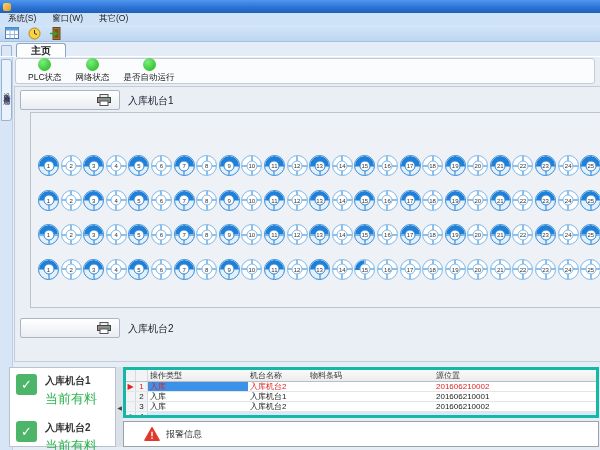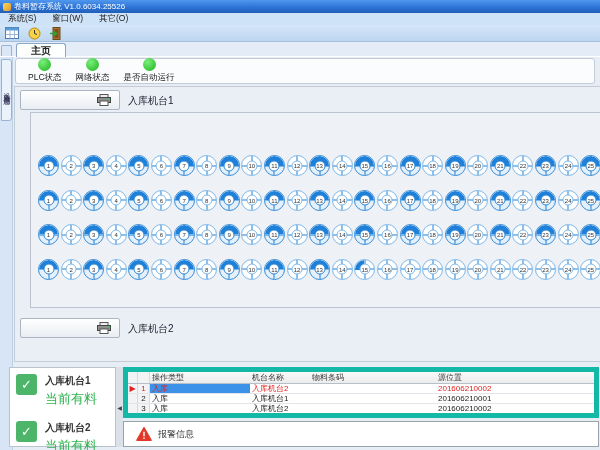--- a/index.html
+++ b/index.html
@@ -62,41 +62,40 @@
   .cards-panel{left:9px;top:367px;width:107px;height:80px;background:#fff;border:1px solid #b9c2cd;padding:4px 0 0 6px;}
   .card{display:flex;align-items:flex-start;gap:8px;margin-bottom:11px;}
   .check-box{width:21px;height:21px;border-radius:3px;background:#4db56a;color:#fff;font-size:13px;
     display:flex;align-items:center;justify-content:center;margin-top:2px;}
   .card-title{font-size:10px;font-weight:bold;color:#333;margin-top:2px;}
   .card-sub{font-size:13px;color:#2db34d;margin-top:2px;}
   .splitter{left:116px;top:367px;width:7px;height:80px;background:#dbe1e8;display:flex;align-items:center;justify-content:center;
     font-size:6px;color:#444;}
 
   
-  .grid-table{left:123px;top:367px;width:476px;height:51px;background:#fff;border:5px solid #14b8a6;overflow:hidden;
+  .grid-table{left:123px;top:367px;width:476px;height:51px;background:#fff;border:3px solid #14b8a6;overflow:hidden;
     font-size:8px;color:#222;}
   .t-row{display:grid;grid-template-columns:10px 12px 100px 60px 126px 102px 1fr;height:10px;border-bottom:1px solid #e2e6ea;}
   .t-row.header{height:12px;background:linear-gradient(#fafafa,#ececec);border-bottom:1px solid #b9bfc6;color:#333;}
   .t-cell{padding:0 2px;display:flex;align-items:center;overflow:hidden;white-space:nowrap;}
   .t-rowhdr{background:#f2f3f5;border-right:1px solid #d6dade;justify-content:center;padding:0;}
   .t-row .t-cell.sel{background:#3c92e8;}
   .t-row.red .t-cell{color:#e02222;}
   .t-row.newrow{background:#d9e7f8;}
 
   
   .alarm-bar{left:123px;top:421px;width:476px;height:26px;background:#fff;border:1px solid #9aa2ac;
-    display:flex;align-items:center;gap:6px;padding-left:12px;}
+    display:flex;align-items:center;gap:6px;padding-left:20px;}
   .alarm-label{font-size:9px;color:#333;}
 </style>
 </head>
 <body>
 
 <div class="abs titlebar">
   <span class="app-ico"></span>
-  <span>卷料暂存系统 V1.0.6034.25526</span>
 </div>
 
 <div class="abs menubar">
     <span class="menu-item">系统(S)</span>
     <span class="menu-item">窗口(W)</span>
     <span class="menu-item">其它(O)</span>
   </div>
 
 <div class="abs toolbar">
   <span class="tool-btn">

